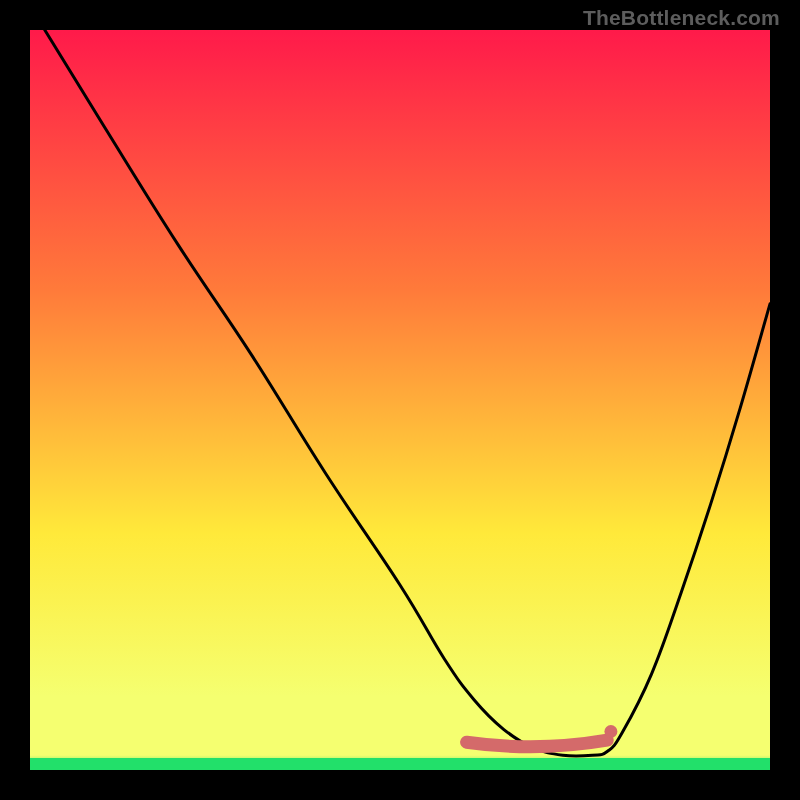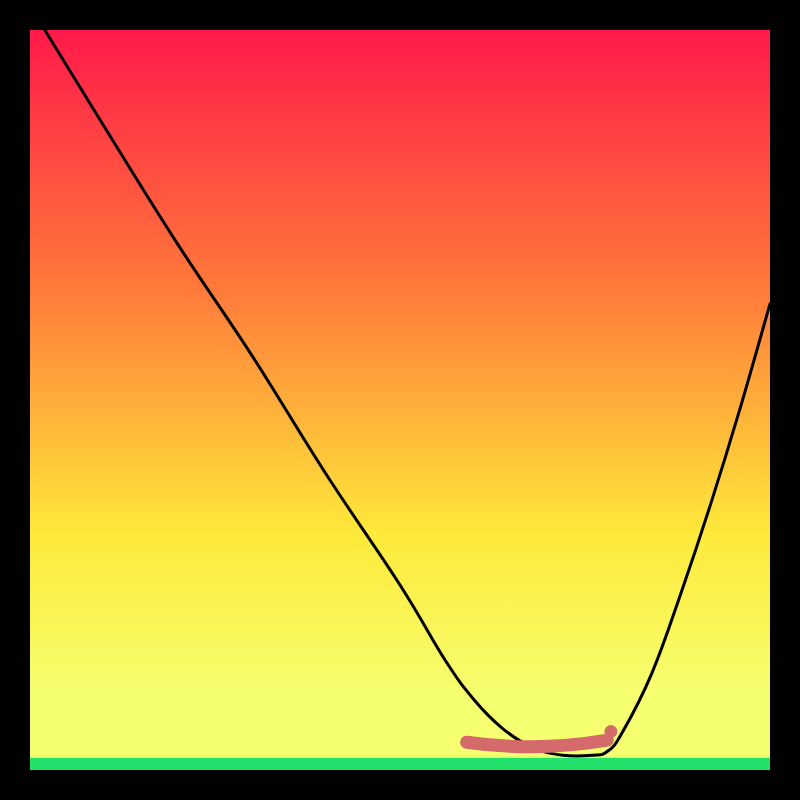--- a/index.html
+++ b/index.html
@@ -29,20 +29,21 @@
   svg.plot {
     position: absolute;
     left: 0;
     top: 0;
   }
 </style>
 </head>
 <body>
 
 <div class="container">
+  <div class="watermark">TheBottleneck.com</div>
   <svg class="plot" width="800" height="800" viewBox="0 0 800 800">
       <defs>
         <linearGradient id="bg-grad" x1="0" y1="0" x2="0" y2="1">
           <stop offset="0%" stop-color="#ff1a4a"></stop>
           <stop offset="35%" stop-color="#ff7a3a"></stop>
           <stop offset="68%" stop-color="#ffe93a"></stop>
           <stop offset="90%" stop-color="#f5ff70"></stop>
           <stop offset="98%" stop-color="#f5ff70"></stop>
           <stop offset="100%" stop-color="#22e06a"></stop>
         </linearGradient>

